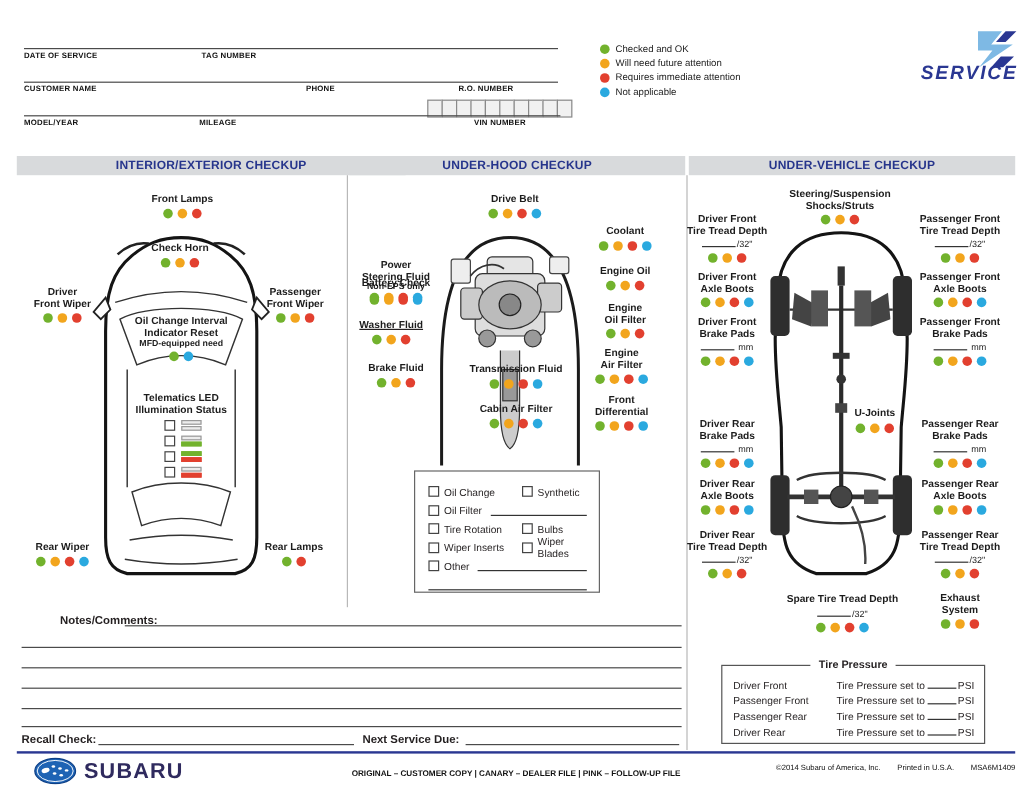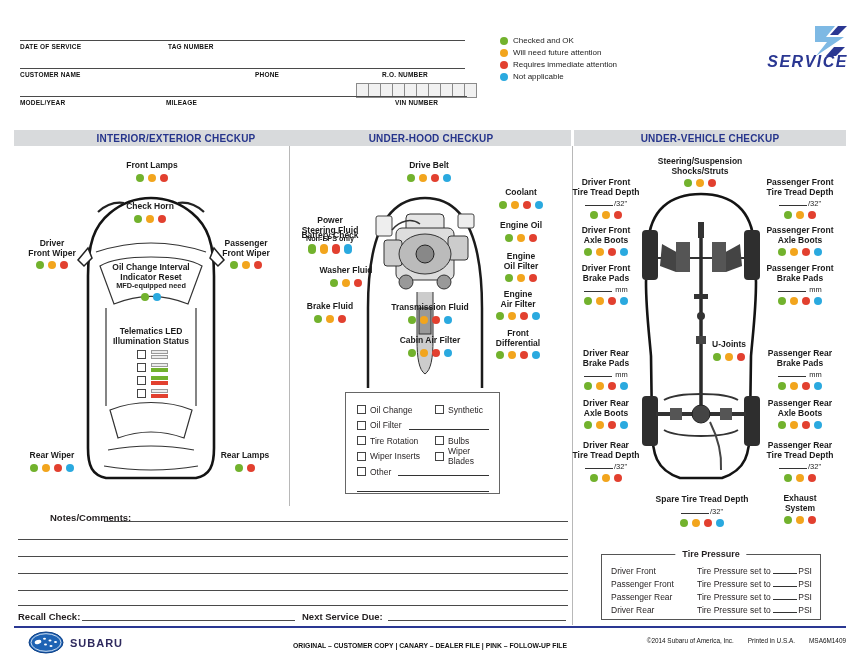--- a/index.html
+++ b/index.html
@@ -48,21 +48,21 @@
             box-sizing:border-box;padding:10px 8px 0 9px;z-index:4;background:#fff;}
   .tire-title{position:absolute;top:-6px;left:50%;transform:translateX(-50%);background:#fff;
               padding:0 7px;font-size:9px;font-weight:bold;white-space:nowrap;}
   .tire-row{display:grid;grid-template-columns:86px 1fr;font-size:8.5px;line-height:13px;}
   .tire-row .blank{width:24px;}
   
   .notes-label{position:absolute;font-size:9.5px;font-weight:bold;}
   
   .footer-rule{position:absolute;left:14px;top:626px;width:832px;height:2px;background:#2A3792;}
   .subaru{position:absolute;left:28px;top:631px;display:flex;align-items:center;gap:6px;}
-  .subaru-word{font-size:11px;font-weight:bold;letter-spacing:1px;color:#2F2A5E;}
+  .subaru-word{font-size:18px;font-weight:bold;letter-spacing:1px;color:#2F2A5E;}
   .dist{position:absolute;left:240px;top:642px;width:380px;text-align:center;font-size:6.8px;font-weight:bold;color:#111;}
   .printinfo{position:absolute;right:14px;top:637px;font-size:6.4px;color:#111;display:flex;gap:14px;}
   svg.illus{position:absolute;z-index:1;}
   .vin-comb{position:absolute;left:357px;top:83px;display:flex;}
   .vin-cell{width:11px;height:13px;border:1px solid #8a8a8a;margin-left:-1px;background:#f1f1f1;}
 </style>
 </head>
 <body>
 
 <div class="page">
@@ -286,21 +286,21 @@
         </div>
       </div>
       <div class="check-item" style="left: 476px; top: 221px; width: 90px;">
         <div class="ci-line">Engine Oil</div>
         <div class="dots">
           <span class="dot" style="background: rgb(114, 178, 45);"></span>
           <span class="dot" style="background: rgb(242, 165, 29);"></span>
           <span class="dot" style="background: rgb(226, 64, 47);"></span>
         </div>
       </div>
-      <div class="check-item" style="left: 296px; top: 266px; width: 100px;">
+      <div class="check-item" style="left: 276px; top: 266px; width: 100px; text-decoration: underline;">
         <div class="ci-line">Washer Fluid</div>
         <div class="dots">
           <span class="dot" style="background: rgb(114, 178, 45);"></span>
           <span class="dot" style="background: rgb(242, 165, 29);"></span>
           <span class="dot" style="background: rgb(226, 64, 47);"></span>
         </div>
       </div>
       <div class="check-item" style="left: 481px; top: 252px; width: 80px;">
         <div class="ci-line">Engine</div>
         <div class="ci-line">Oil Filter</div>

